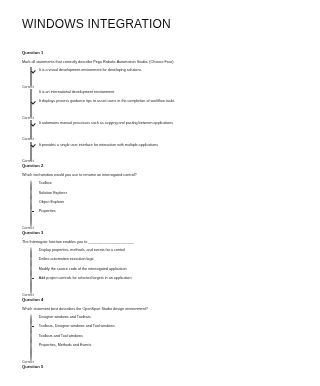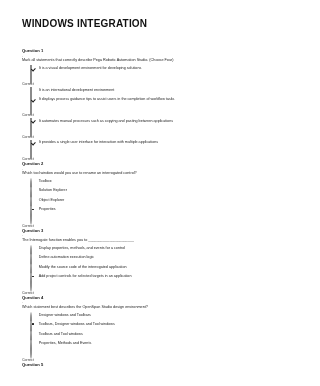--- a/index.html
+++ b/index.html
@@ -13,22 +13,22 @@
   .page{
     position:relative;
     width:298px;height:386px;
     padding:0;
     box-sizing:border-box;
   }
   .inner{
     padding:18px 14px 0 22px;
   }
   .doc-title{
-    font-size:10px;
-    font-weight:bold;
+    font-size:12px;
+    font-weight:normal;
     letter-spacing:.2px;
     color:#111;
     margin:0 0 20px 0;
     line-height:1.1;
   }
   .q-label{
     font-size:4.1px;
     font-weight:bold;
     color:#111;
     margin:0 0 1px 0;

